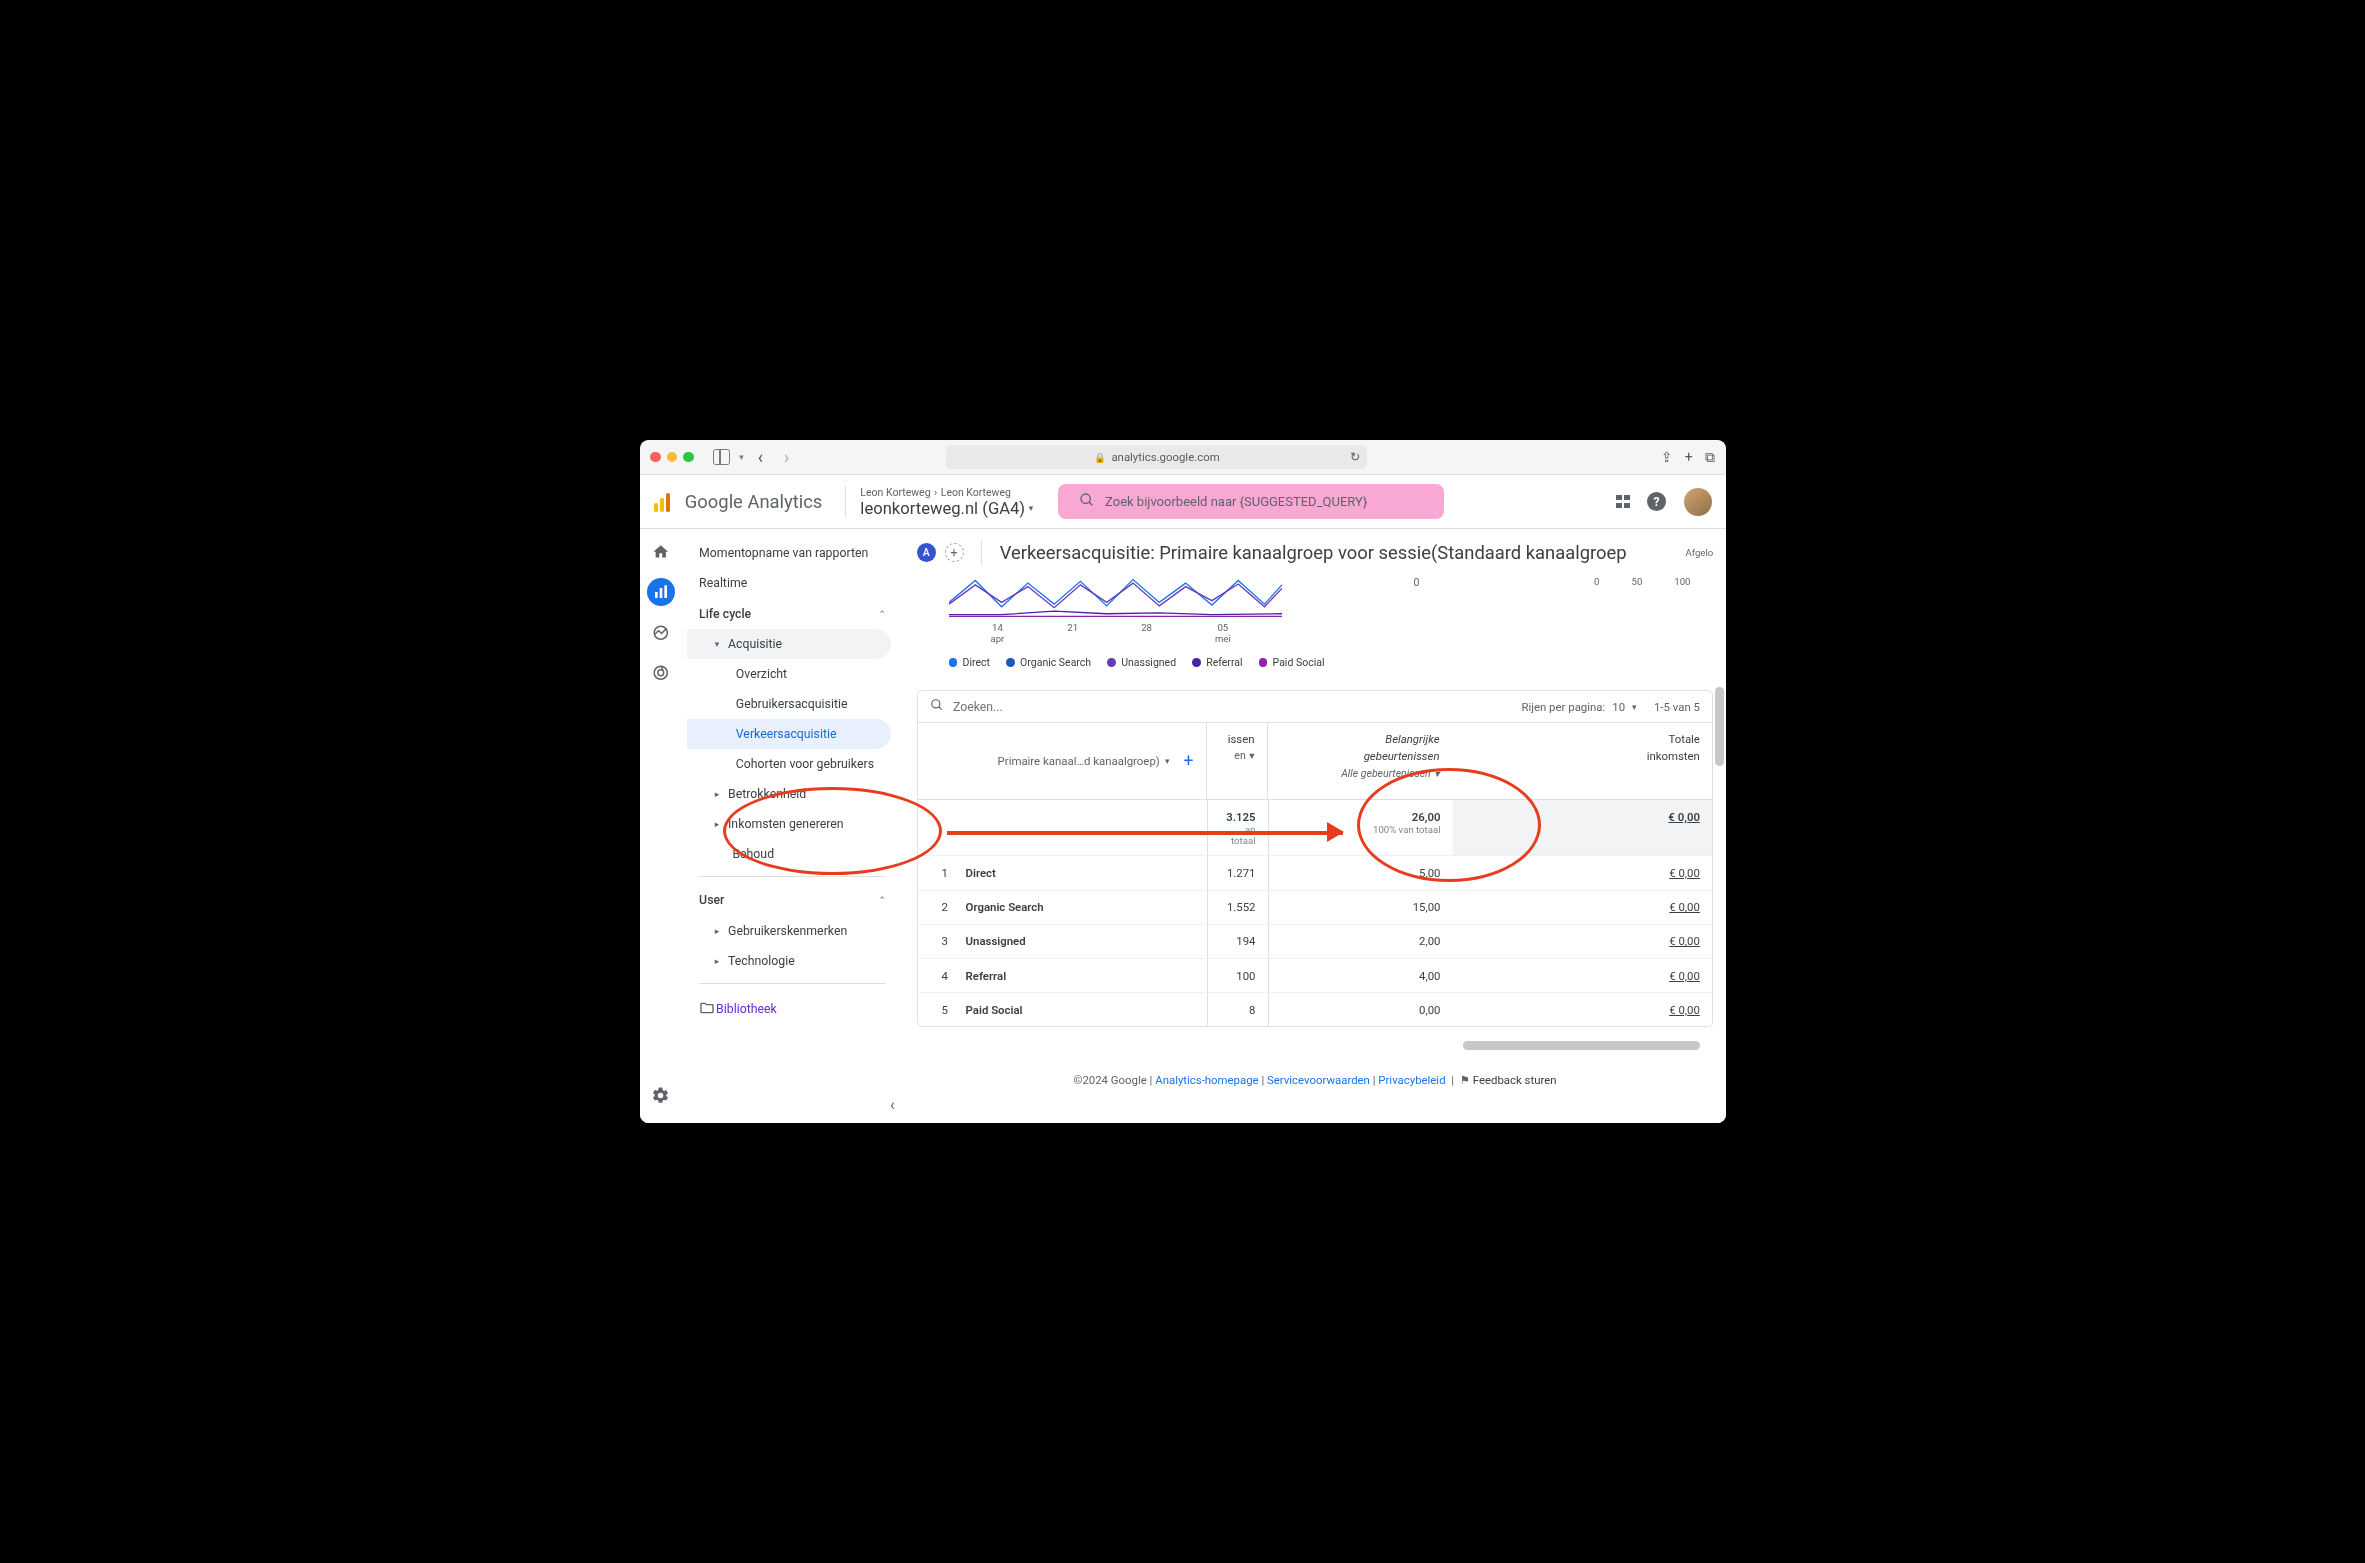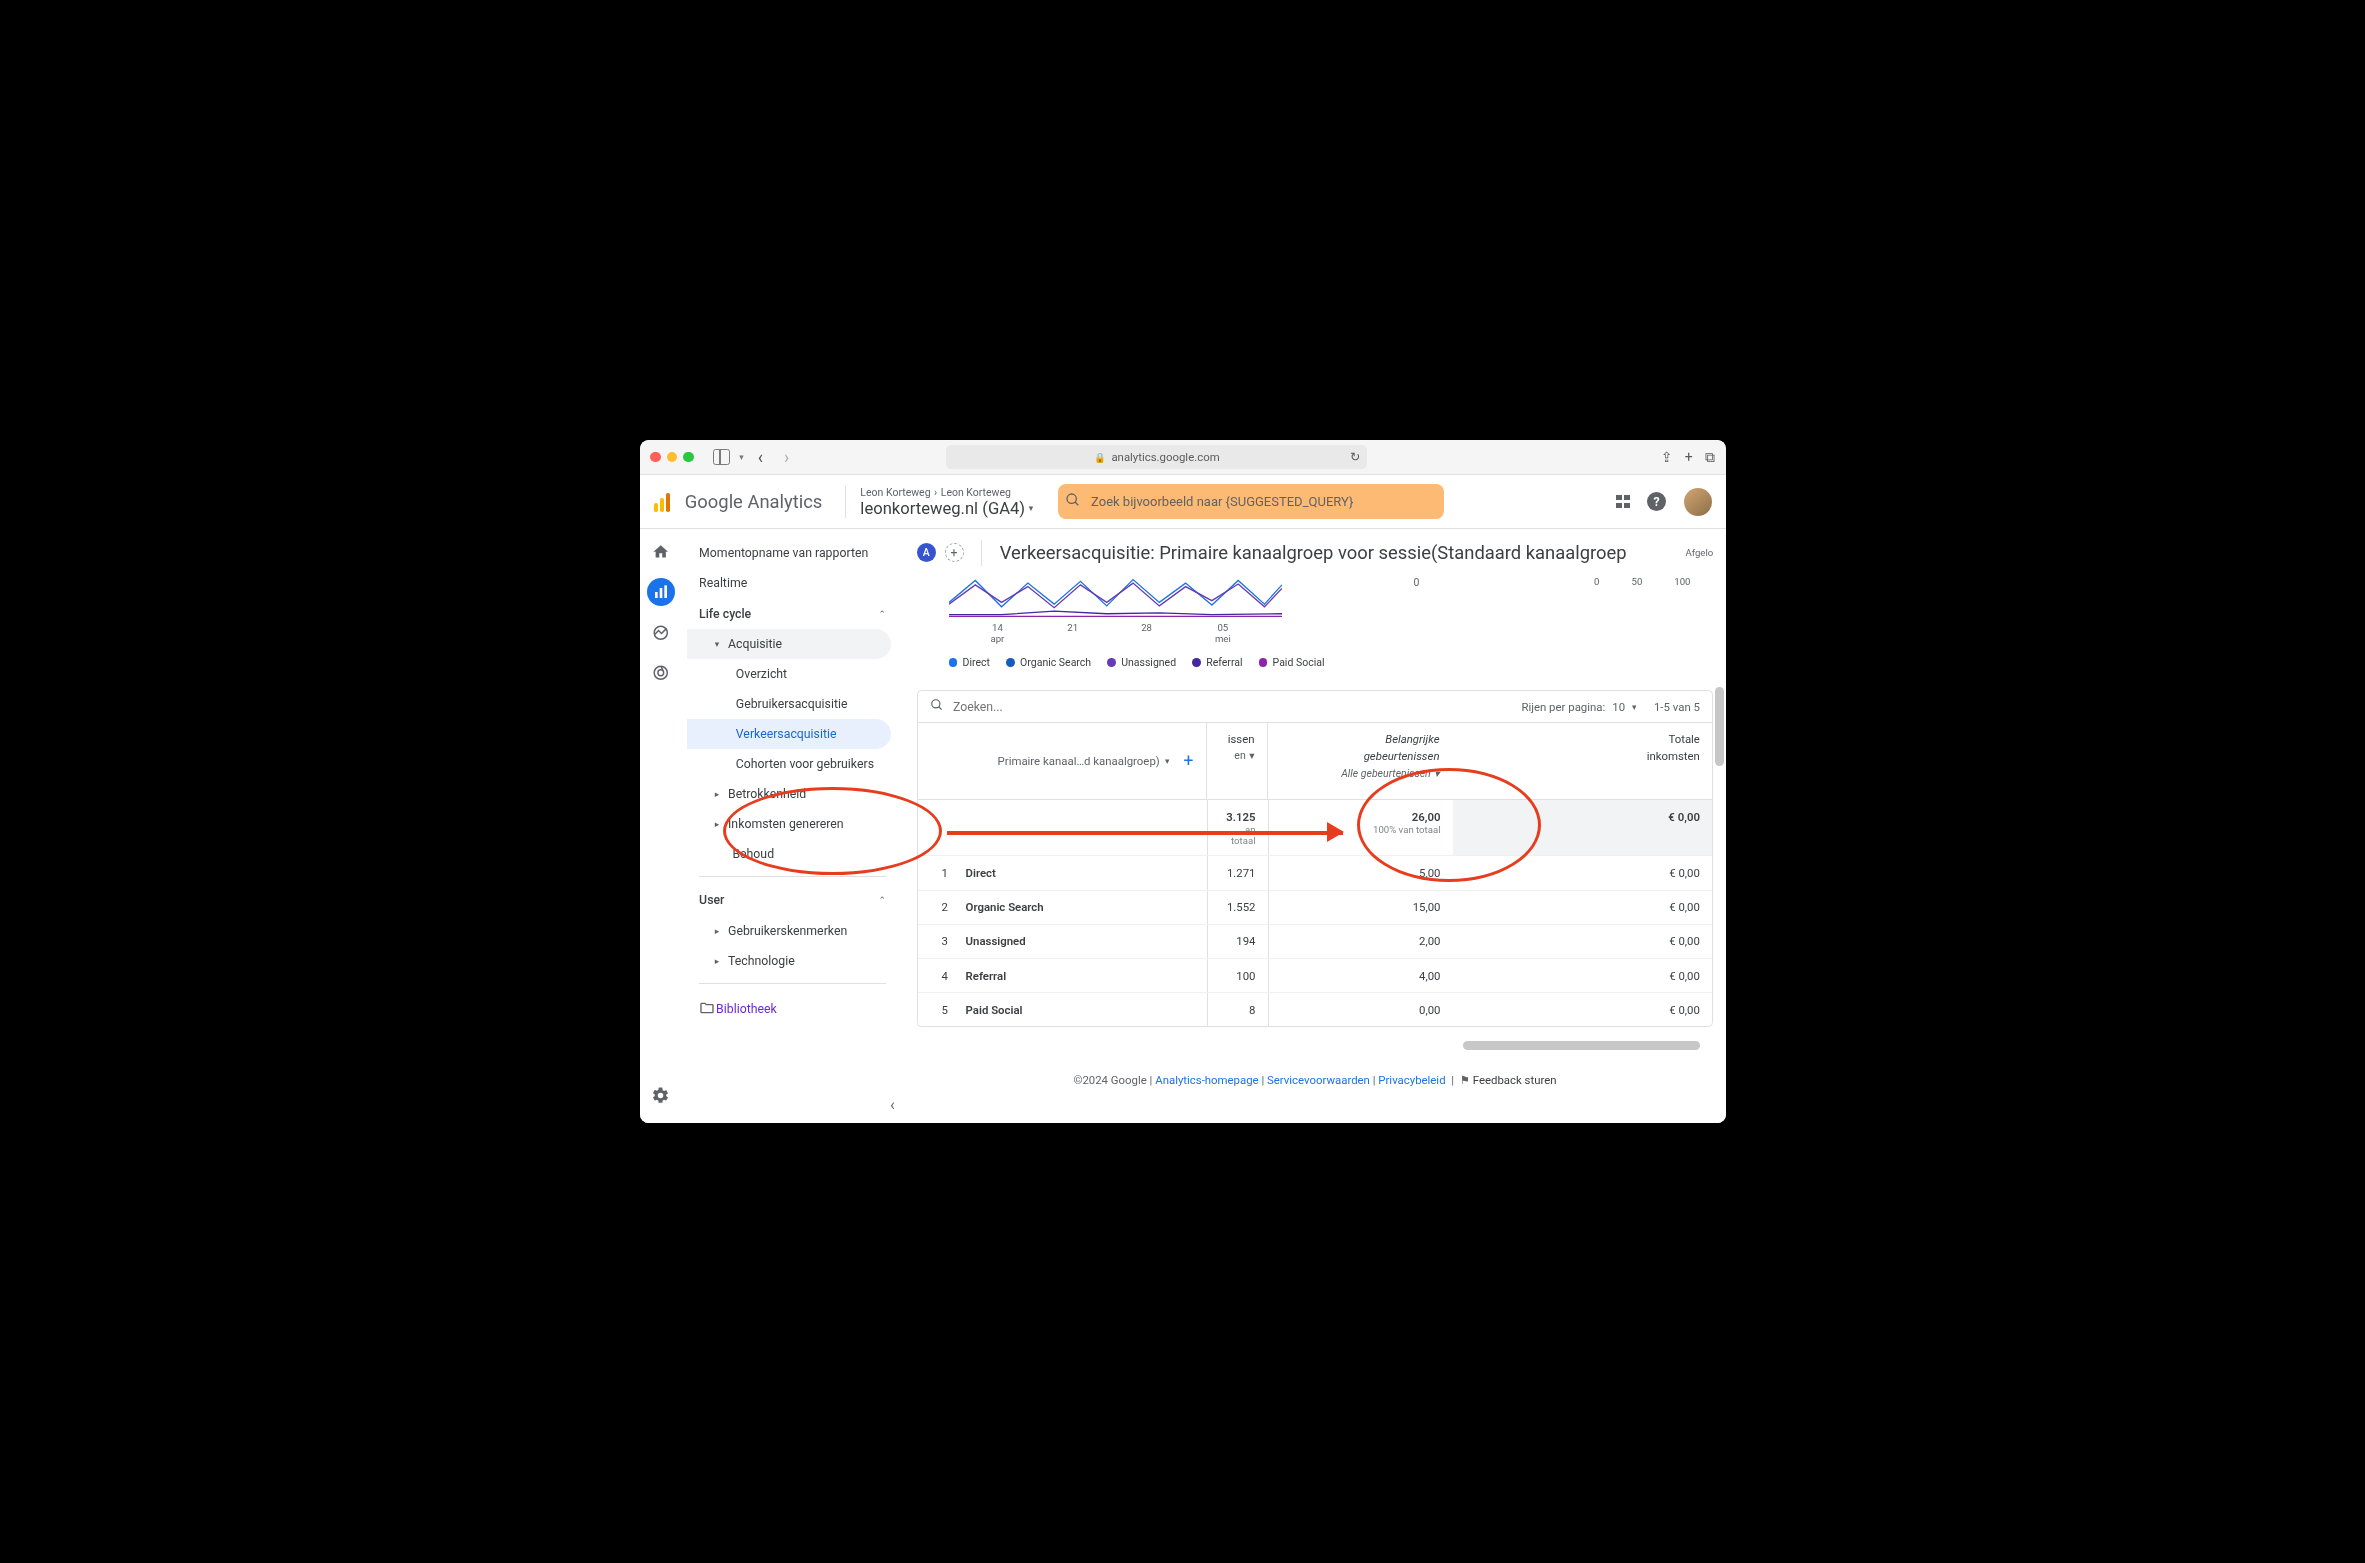--- a/index.html
+++ b/index.html
@@ -27,21 +27,21 @@
 
 .ga-header { height: 54px; border-bottom: 0.9px solid #e0e0e0; display: flex; align-items: center; padding: 0 14px; gap: 7px; }
 .ga-logo { width: 19px; height: 21px; display: flex; align-items: flex-end; gap: 1.8px; margin-right: 5.3px; }
 .ga-logo .bar1 { width: 4.4px; height: 8.8px; background: #fbbc04; border-radius: 1.8px; }
 .ga-logo .bar2 { width: 4.4px; height: 14px; background: #fbbc04; border-radius: 1.8px; }
 .ga-logo .bar3 { width: 4.4px; height: 19px; background: #e37400; border-radius: 1.8px; }
 .ga-title { font-size: 18.4px; color: #5f6368; font-weight: 400; margin-right: 16px; }
 .property-block { border-left: 0.9px solid #e0e0e0; padding-left: 14px; }
 .breadcrumb-top { font-size: 10.5px; color: #5f6368; display: flex; align-items: center; gap: 3.5px; }
 .property-name { font-size: 16.6px; color: #3c4043; display: flex; align-items: center; gap: 3.5px; }
-.ga-search { flex: 1; max-width: 386px; height: 35px; background: #fdba74; border-radius: 8px; margin-left: 17.5px; display: flex; align-items: center; padding: 0 7px; gap: 10.5px; color: #5f6368; font-size: 13px; }
+.ga-search { flex: 1; max-width: 386px; height: 35px; background: #f9a8d4; border-radius: 8px; margin-left: 17.5px; display: flex; align-items: center; padding: 0 21px; gap: 10.5px; color: #5f6368; font-size: 13px; }
 .ga-search-icon { font-size: 16px; }
 .ga-header-right { margin-left: auto; display: flex; align-items: center; gap: 17.5px; }
 .apps { display: grid; grid-template-columns: repeat(2,5.3px); grid-template-rows: repeat(2,5.3px); gap: 2.6px; }
 .apps div { background: #5f6368; }
 .help { width: 19px; height: 19px; border-radius: 50%; background: #5f6368; color: #fff; display: flex; align-items: center; justify-content: center; font-size: 12.3px; font-weight: bold; }
 .avatar { width: 28px; height: 28px; border-radius: 50%; background: linear-gradient(140deg, #d4a574, #8b6f47); overflow: hidden; }
 
 
 .app-body { flex: 1; display: flex; overflow: hidden; }
 .icon-rail { width: 42px; background: #fff; border-right: none; padding-top: 8.8px; display: flex; flex-direction: column; align-items: center; gap: 12.3px; }
@@ -95,21 +95,21 @@
 .col-events { flex: 0 0 184px; font-style: italic; }
 .col-income { flex: 1; }
 .sub-select { font-size: 10.5px; color: #5f6368; display: flex; align-items: center; gap: 3.5px; }
 
 .table-body .row { display: flex; border-bottom: 0.9px solid #f0f0f0; font-size: 11.4px; color: #3c4043; }
 .table-body .row:last-child { border-bottom: none; }
 .cell-idx { flex: 0 0 39px; text-align: right; padding: 9.6px 8.8px; }
 .cell-dim { flex: 0 0 251px; padding: 9.6px 8.8px; font-weight: 600; border-right: 0.9px solid #e0e0e0; }
 .cell-m1 { flex: 0 0 61px; text-align: right; padding: 9.6px 12.3px; border-right: 0.9px solid #e0e0e0; }
 .cell-m2 { flex: 0 0 184px; text-align: right; padding: 9.6px 12.3px; }
-.cell-m3 { flex: 1; text-align: right; padding: 9.6px 12.3px; }
+.cell-m3 { flex: 1; text-align: right; padding: 9.6px 12.3px; text-decoration: underline; }
 .total-row { background: #fff; }
 .total-row .cell-m3 { background: #f1f3f4; }
 .total-row .subtext { font-size: 9.6px; color: #80868b; }
 
 .scroll-thumb { height: 8.8px; width: 237px; background: #c7c7c7; border-radius: 4.4px; margin: 5.3px 0 0 auto; margin-right: 26px; }
 
 .footer { text-align: center; padding: 23px 0 10.5px; font-size: 11.4px; color: #5f6368; }
 .footer a { color: #1a73e8; text-decoration: none; }
 .footer .feed { color: #3c4043; }
 

